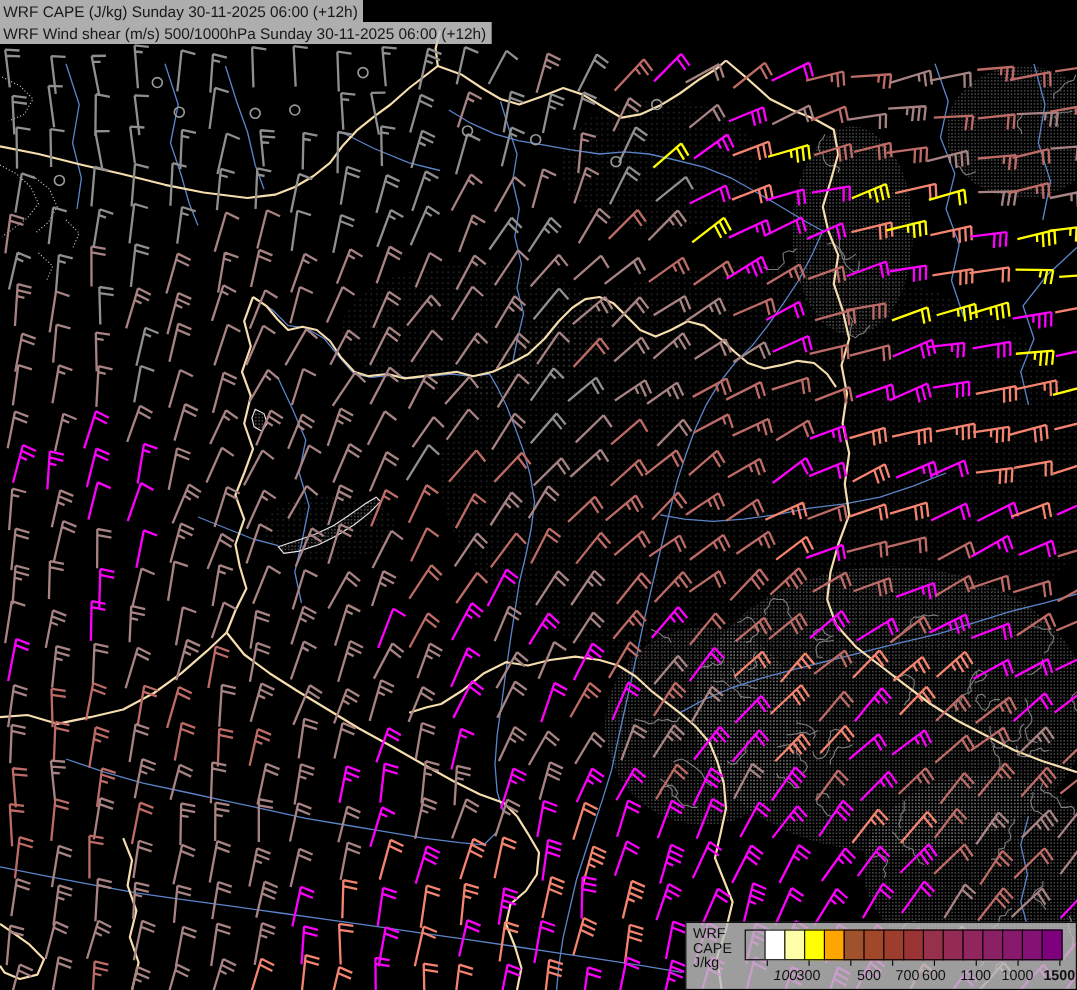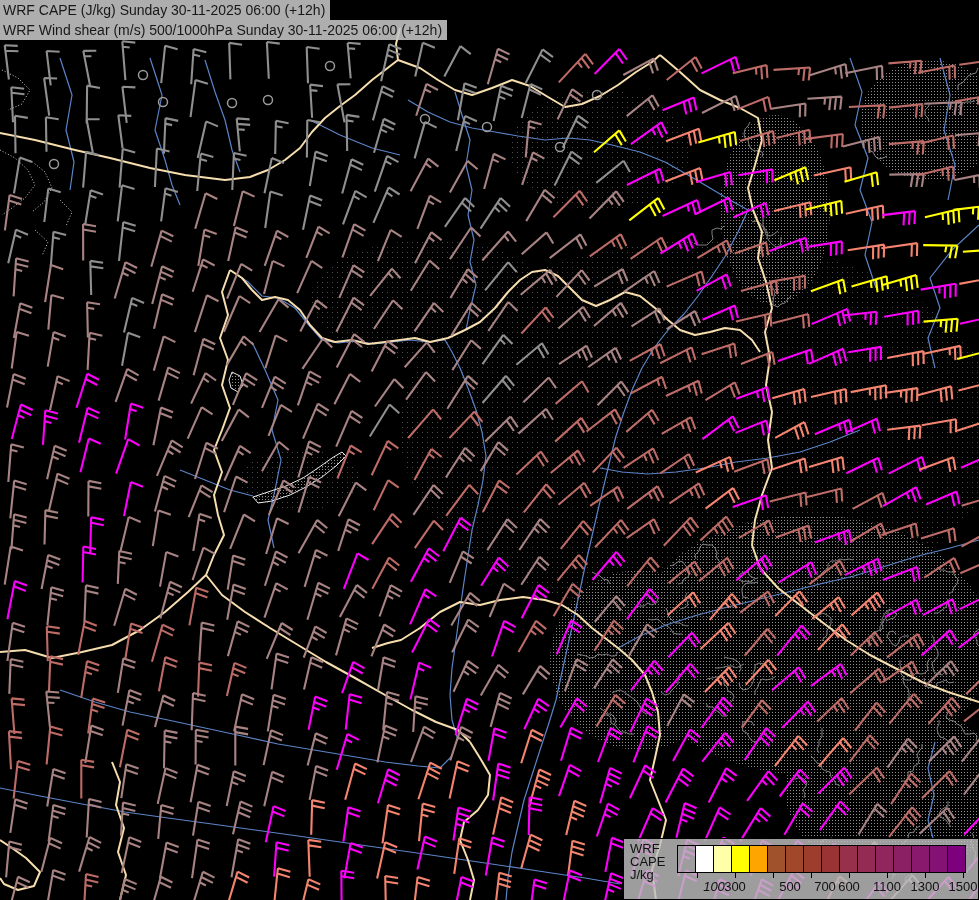--- a/index.html
+++ b/index.html
@@ -838,18 +838,18 @@
         <div class="lg-ticklabel" style="left: 57px; text-align: right;">300</div>
         <div class="lg-tick" style="left: 95px;"></div>
         <div class="lg-ticklabel" style="left: 112px;">500</div>
         <div class="lg-tick" style="left: 133px;"></div>
         <div class="lg-ticklabel" style="left: 147px;">700</div>
         <div class="lg-tick" style="left: 171px;"></div>
         <div class="lg-ticklabel" style="left: 171px;">600</div>
         <div class="lg-tick" style="left: 209px;"></div>
         <div class="lg-ticklabel" style="left: 209px;">1100</div>
         <div class="lg-tick" style="left: 247px;"></div>
-        <div class="lg-ticklabel" style="left: 247px;">1300</div>
+        <div class="lg-ticklabel" style="left: 247px;">1000</div>
         <div class="lg-tick" style="left: 285px;"></div>
-        <div class="lg-ticklabel" style="left: 285px;">1500</div>
+        <div class="lg-ticklabel" style="left: 285px; font-weight: bold;">1500</div>
       </div>
   </div>
 </div>
 
 </body></html>

